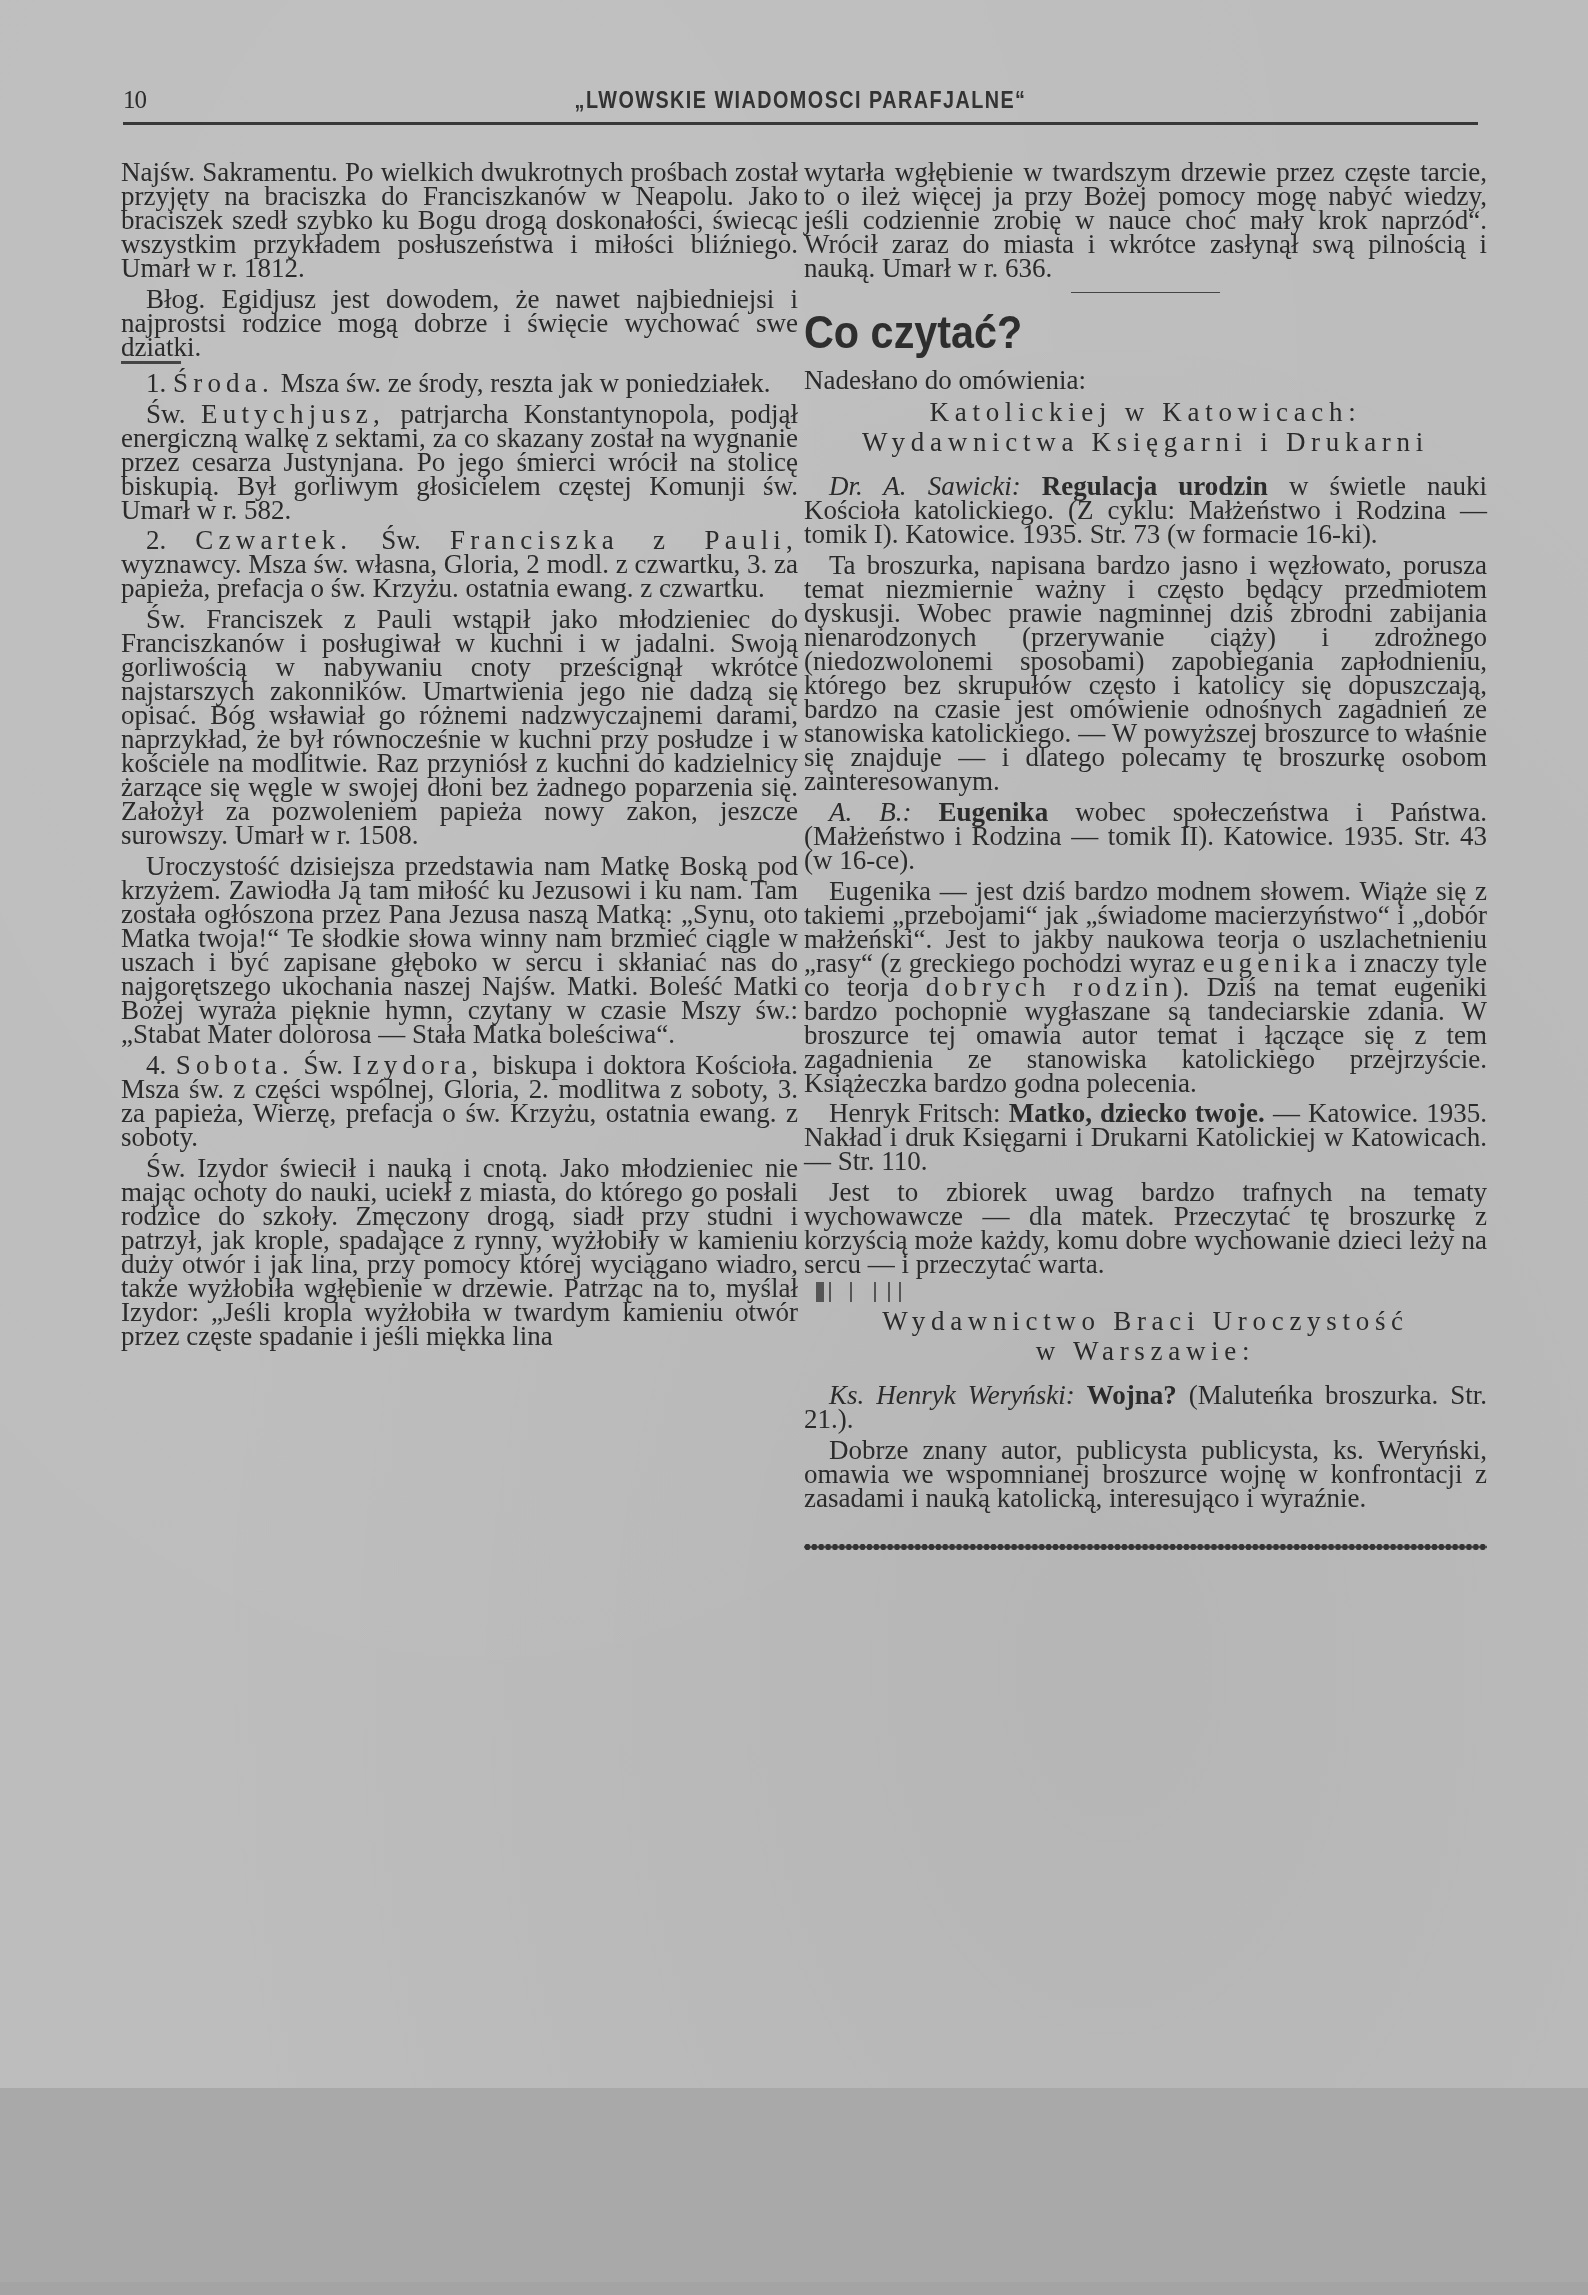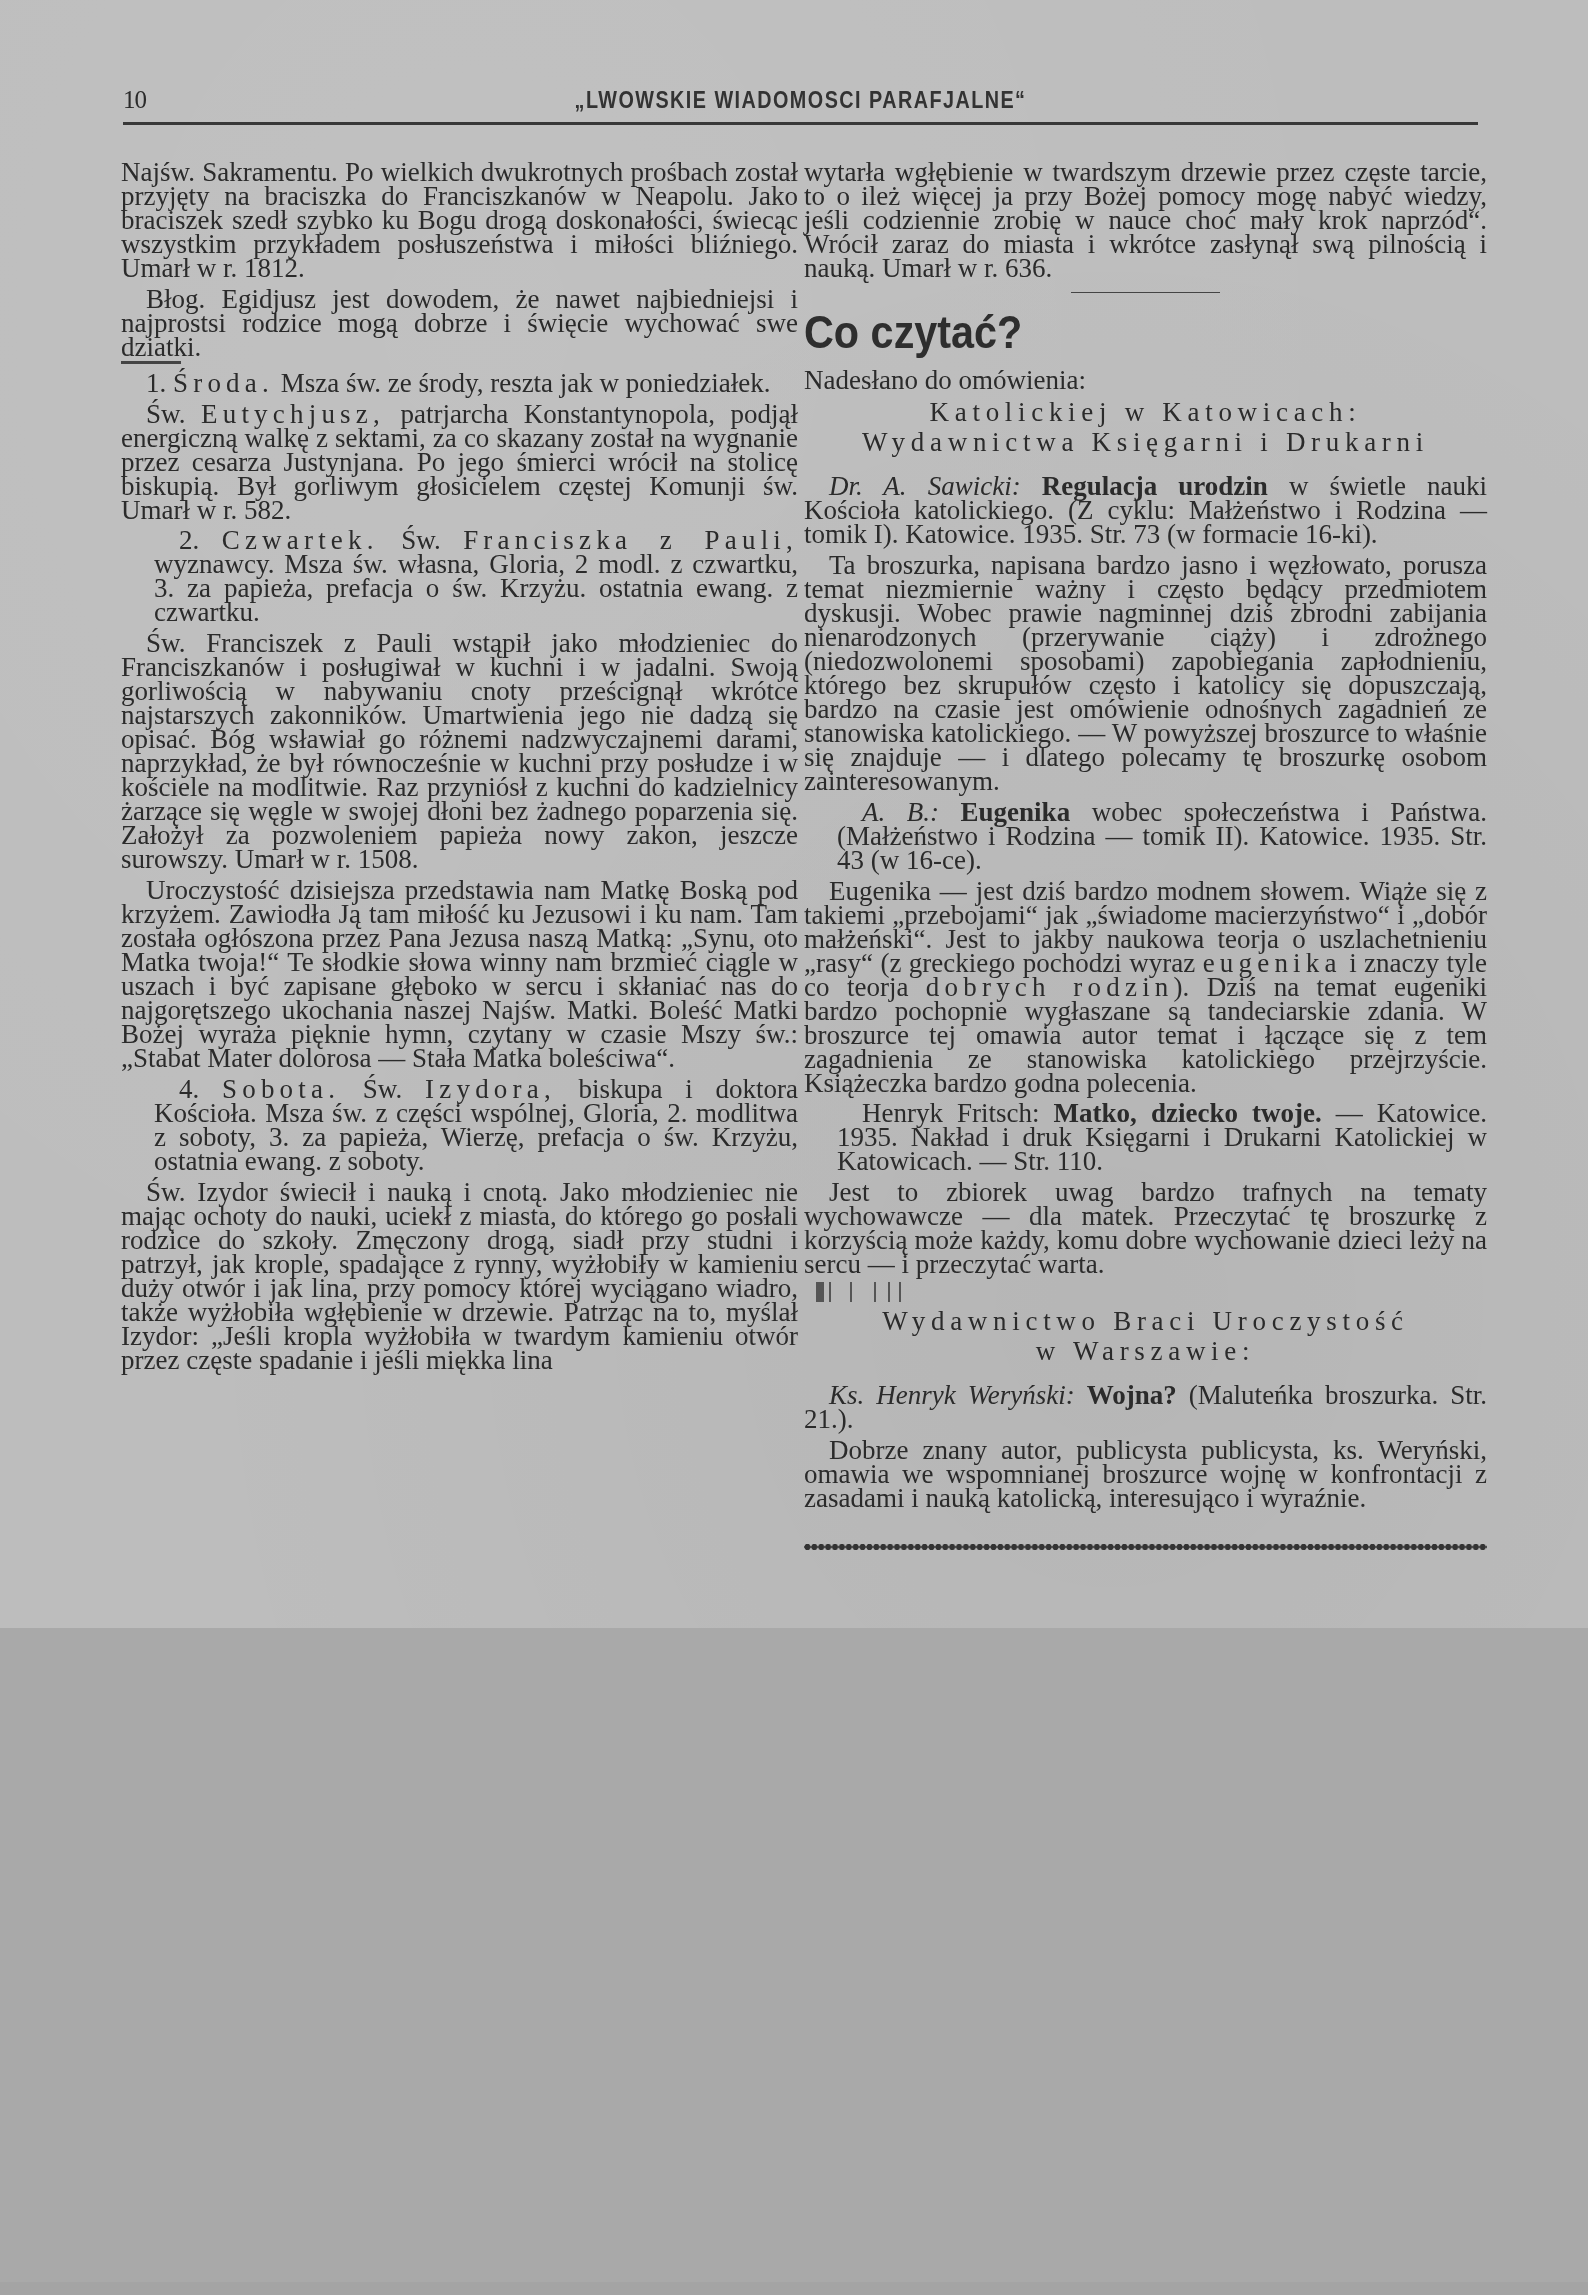--- a/index.html
+++ b/index.html
@@ -13,21 +13,21 @@
       overflow: hidden;
       position: relative;
       font-family: "Liberation Serif", "DejaVu Serif", serif;
       color: #2b2b2b;
     }
     .paper {
       position: absolute;
       left: 0;
       top: 0;
       width: 1589px;
-      height: 1628px;
+      height: 2088px;
       background: #bdbdbd;
       background-image:
         radial-gradient(ellipse at 30% 20%, rgba(255,255,255,0.06), rgba(0,0,0,0) 60%),
         radial-gradient(ellipse at 70% 80%, rgba(0,0,0,0.04), rgba(0,0,0,0) 60%);
     }
     .bottom-strip {
       position: absolute;
       left: 0;
       top: 2282px;
       width: 1589px;
@@ -90,21 +90,20 @@
     .column p {
       margin: 0;
       text-indent: 0;
     }
     .column p.ind {
       text-indent: 25px;
       margin-top: 7px;
     }
     .column p.gap {
       margin-top: 6.9px;
-      margin-left: 33px;
     }
     .sp {
       letter-spacing: 5.2px;
     }
     .bold {
       font-weight: bold;
     }
     .it {
       font-style: italic;
     }

